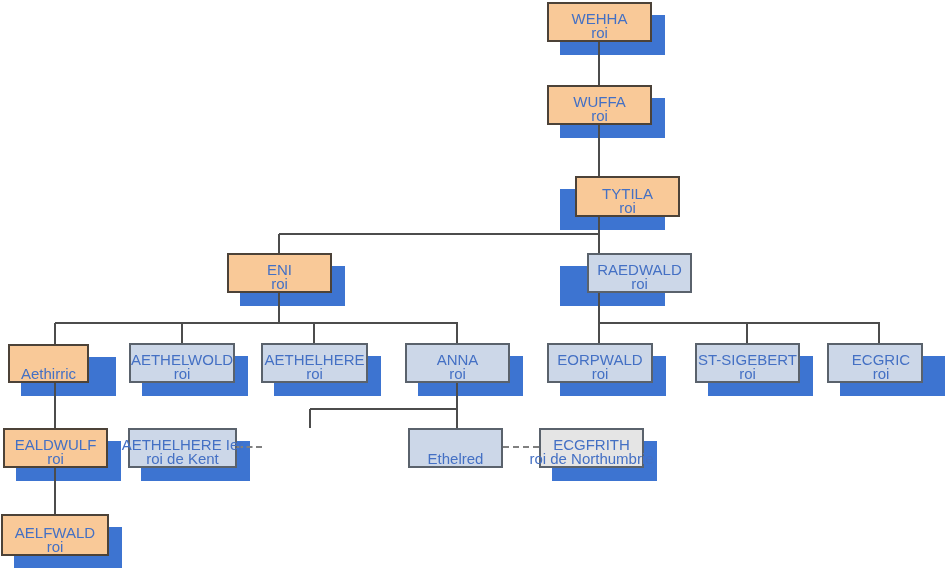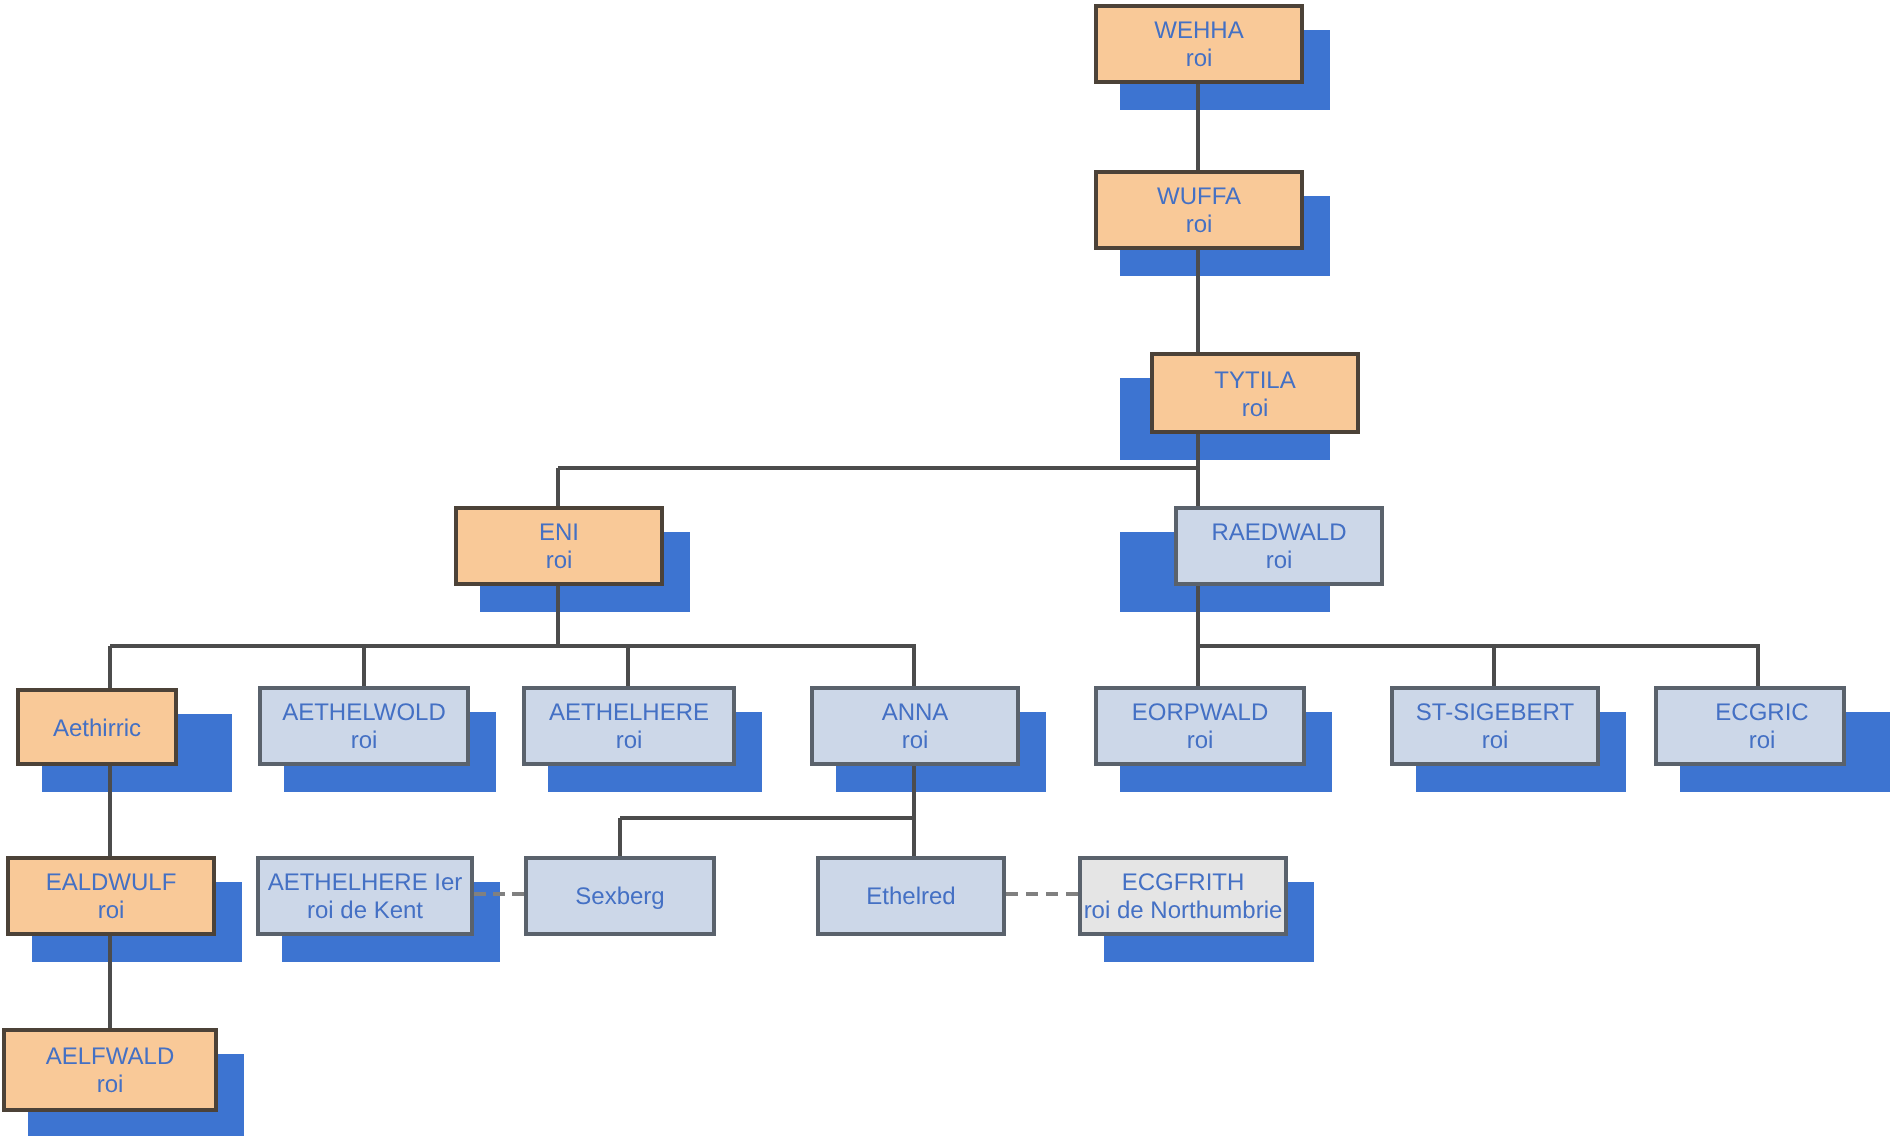--- a/index.html
+++ b/index.html
@@ -11,23 +11,23 @@
     background: #ffffff;
     overflow: hidden;
   }
   .node {
     position: absolute;
     box-sizing: border-box;
     border: 2px solid;
     display: flex;
     flex-direction: column;
     align-items: center;
-    justify-content: center;
+    justify-content: flex-end;
     text-align: center;
-    font-size: 12px;
+    font-size: 15px;
     line-height: 14px;
     z-index: 3;
     cursor: default;
   }
   .node span { display: block; white-space: nowrap; }
   .shadow {
     position: absolute;
     z-index: 1;
   }
   .edge {
@@ -133,23 +133,20 @@
       <span>roi</span>
     </div>
     <div class="node orange" style="left: 3px; top: 428px; width: 105px; height: 40px; color: rgb(68, 112, 196); background: rgb(249, 201, 152); border-color: rgb(76, 66, 56);">
       <span>EALDWULF</span>
       <span>roi</span>
     </div>
     <div class="node blue" style="left: 128px; top: 428px; width: 109px; height: 40px; color: rgb(68, 112, 196); background: rgb(204, 215, 232); border-color: rgb(90, 98, 108);">
       <span>AETHELHERE Ier</span>
       <span>roi de Kent</span>
     </div>
-    <div class="node blue" style="left: 262px; top: 428px; width: 96px; height: 40px; color: rgb(68, 112, 196); background: rgb(204, 215, 232); border-color: rgb(90, 98, 108);">
-      <span>Sexberg</span>
-    </div>
     <div class="node blue" style="left: 408px; top: 428px; width: 95px; height: 40px; color: rgb(68, 112, 196); background: rgb(204, 215, 232); border-color: rgb(90, 98, 108);">
       <span>Ethelred</span>
     </div>
     <div class="node blue" style="left: 539px; top: 428px; width: 105px; height: 40px; color: rgb(68, 112, 196); background: #e5e5e5; border-color: rgb(90, 98, 108);">
       <span>ECGFRITH</span>
       <span>roi de Northumbrie</span>
     </div>
     <div class="node orange" style="left: 1px; top: 514px; width: 108px; height: 42px; color: rgb(68, 112, 196); background: rgb(249, 201, 152); border-color: rgb(76, 66, 56);">
       <span>AELFWALD</span>
       <span>roi</span>

